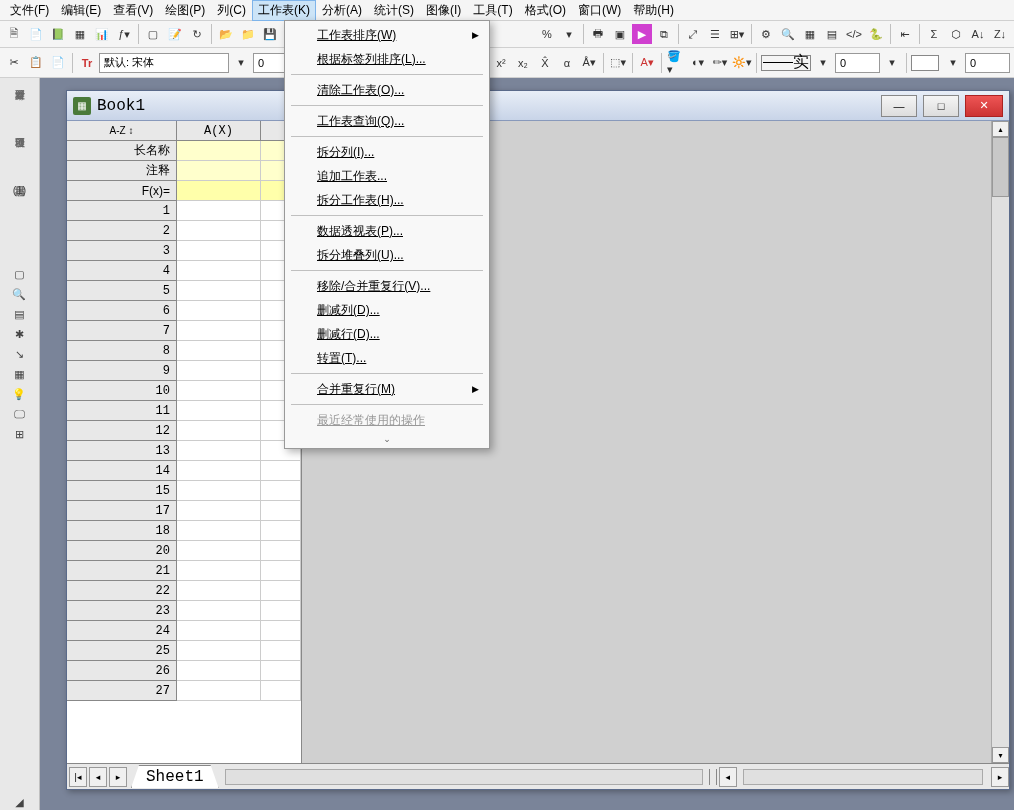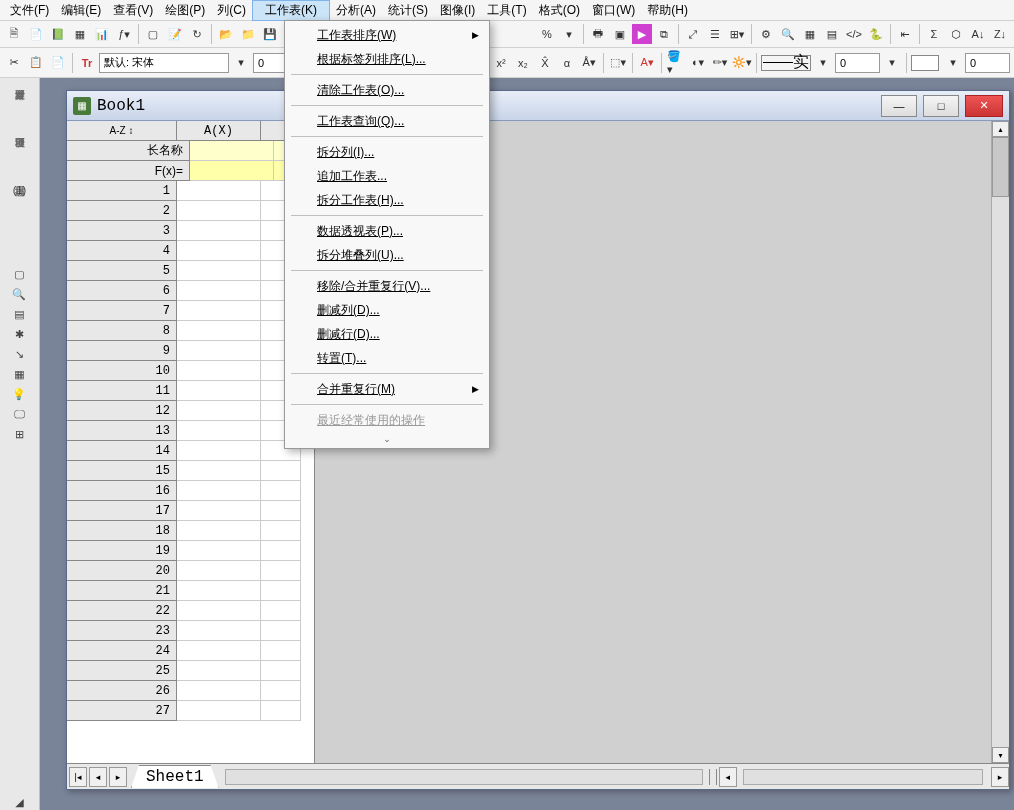--- a/index.html
+++ b/index.html
@@ -1,20 +1,20 @@
 <!DOCTYPE html>
 <html><head>
 <meta charset="utf-8">
 <style>
 * { margin: 0; padding: 0; box-sizing: border-box; font-family: "Microsoft YaHei", "SimSun", Arial, sans-serif; }
 body { width: 1014px; height: 810px; background: #f0f0f0; overflow: hidden; }
 
 .menubar { height: 20px; background: #f5f5f5; display: flex; align-items: center; padding: 0 4px; font-size: 12px; }
 .menubar-item { padding: 2px 6px; cursor: pointer; }
-.menubar-item.active { background: #cce4f7; border: 1px solid #7eb4ea; padding: 1px 12px; text-align: right; }
+.menubar-item.active { background: #cce4f7; border: 1px solid #7eb4ea; padding: 1px 5px; text-align: right; }
 
 .toolbar { height: 28px; background: #f5f5f5; border-top: 1px solid #d0d0d0; border-bottom: 1px solid #d0d0d0; display: flex; align-items: center; padding: 0 4px; gap: 2px; }
 .tool-btn { width: 20px; height: 20px; display: flex; align-items: center; justify-content: center; font-size: 11px; color: #333; border: 1px solid transparent; }
 .tool-sep { width: 1px; height: 20px; background: #c0c0c0; margin: 0 2px; }
 
 .toolbar2 { height: 30px; background: #f5f5f5; border-bottom: 1px solid #d0d0d0; display: flex; align-items: center; padding: 0 4px; gap: 2px; }
 .font-combo { width: 130px; height: 20px; border: 1px solid #999; font-size: 11px; padding: 0 4px; background: #fff; }
 .size-combo { width: 45px; height: 20px; border: 1px solid #999; font-size: 11px; padding: 0 4px; background: #fff; }
 
 .workspace { position: absolute; top: 78px; left: 0; right: 0; bottom: 0; background: #a0a8b8; display: flex; }
@@ -31,21 +31,21 @@
 .win-btn { width: 36px; height: 22px; border: 1px solid #888; background: linear-gradient(#f5f5f5,#ddd); display: flex; align-items: center; justify-content: center; font-size: 11px; }
 .win-btn.close { background: linear-gradient(#e55,#c33); color: #fff; border-color: #a22; width: 38px; }
 
 .sheet-area { position: absolute; top: 30px; left: 0; right: 0; bottom: 26px; overflow: hidden; display: flex; }
 .sheet-grid { position: relative; }
 
 .corner-cell { width: 110px; height: 20px; border-right: 1px solid #888; border-bottom: 1px solid #888; background: #e8e8e8; display: flex; align-items: center; justify-content: center; font-size: 10px; }
 .col-hdr { width: 84px; height: 20px; border-right: 1px solid #888; border-bottom: 1px solid #888; background: #e8e8e8; display: flex; align-items: center; justify-content: center; font-size: 12px; font-family: "Courier New", monospace; }
 
 .label-row { display: flex; height: 20px; }
-.label-hdr { width: 123px; border-right: 1px solid #888; border-bottom: 1px solid #888; background: #e8e8e8; display: flex; align-items: center; justify-content: flex-end; padding-right: 6px; font-size: 12px; }
+.label-hdr { width: 110px; border-right: 1px solid #888; border-bottom: 1px solid #888; background: #e8e8e8; display: flex; align-items: center; justify-content: flex-end; padding-right: 6px; font-size: 12px; }
 .label-cell { width: 84px; border-right: 1px solid #ccc; border-bottom: 1px solid #ccc; background: #ffffcc; }
 .label-cell.fx { background: #ffffaa; }
 
 .data-row { display: flex; height: 20px; }
 .row-num { width: 110px; border-right: 1px solid #888; border-bottom: 1px solid #888; background: #e8e8e8; display: flex; align-items: center; justify-content: flex-end; padding-right: 6px; font-size: 12px; font-family: "Courier New", monospace; }
 .data-cell { width: 84px; border-right: 1px solid #ccc; border-bottom: 1px solid #ccc; background: #fff; }
 
 .sheet-tabs { position: absolute; left: 0; right: 0; bottom: 0; height: 26px; background: #e8e8e8; border-top: 1px solid #888; display: flex; align-items: center; }
 .tab-nav { width: 18px; height: 20px; border: 1px solid #999; background: #f0f0f0; display: flex; align-items: center; justify-content: center; font-size: 9px; margin-left: 2px; }
 .sheet-tab { padding: 2px 14px; background: #fff; border: 1px solid #888; border-bottom: none; font-family: "Courier New", monospace; font-size: 16px; margin-left: 4px; clip-path: polygon(8px 0, calc(100% - 8px) 0, 100% 100%, 0 100%); }
@@ -209,20 +209,25 @@
             <div class="col-hdr">A(X)</div>
             <div class="col-hdr" style="width:40px"></div>
           </div>
 
           <div class="label-row">
               <div class="label-hdr">长名称</div>
               <div class="label-cell"></div>
               <div class="label-cell" style="width:40px"></div>
             </div>
           <div class="label-row">
+              <div class="label-hdr">注释</div>
+              <div class="label-cell"></div>
+              <div class="label-cell" style="width:40px"></div>
+            </div>
+          <div class="label-row">
               <div class="label-hdr">F(x)=</div>
               <div class="label-cell fx"></div>
               <div class="label-cell fx" style="width:40px"></div>
             </div>
 
           <div id="data-rows">
               <div class="data-row">
                 <div class="row-num">1</div>
                 <div class="data-cell"></div>
                 <div class="data-cell" style="width:40px"></div>
@@ -291,36 +296,26 @@
                 <div class="row-num">14</div>
                 <div class="data-cell"></div>
                 <div class="data-cell" style="width:40px"></div>
               </div>
               <div class="data-row">
                 <div class="row-num">15</div>
                 <div class="data-cell"></div>
                 <div class="data-cell" style="width:40px"></div>
               </div>
               <div class="data-row">
-                <div class="row-num">16</div>
-                <div class="data-cell"></div>
-                <div class="data-cell" style="width:40px"></div>
-              </div>
-              <div class="data-row">
                 <div class="row-num">17</div>
                 <div class="data-cell"></div>
                 <div class="data-cell" style="width:40px"></div>
               </div>
               <div class="data-row">
                 <div class="row-num">18</div>
-                <div class="data-cell"></div>
-                <div class="data-cell" style="width:40px"></div>
-              </div>
-              <div class="data-row">
-                <div class="row-num">19</div>
                 <div class="data-cell"></div>
                 <div class="data-cell" style="width:40px"></div>
               </div>
               <div class="data-row">
                 <div class="row-num">20</div>
                 <div class="data-cell"></div>
                 <div class="data-cell" style="width:40px"></div>
               </div>
               <div class="data-row">
                 <div class="row-num">21</div>

